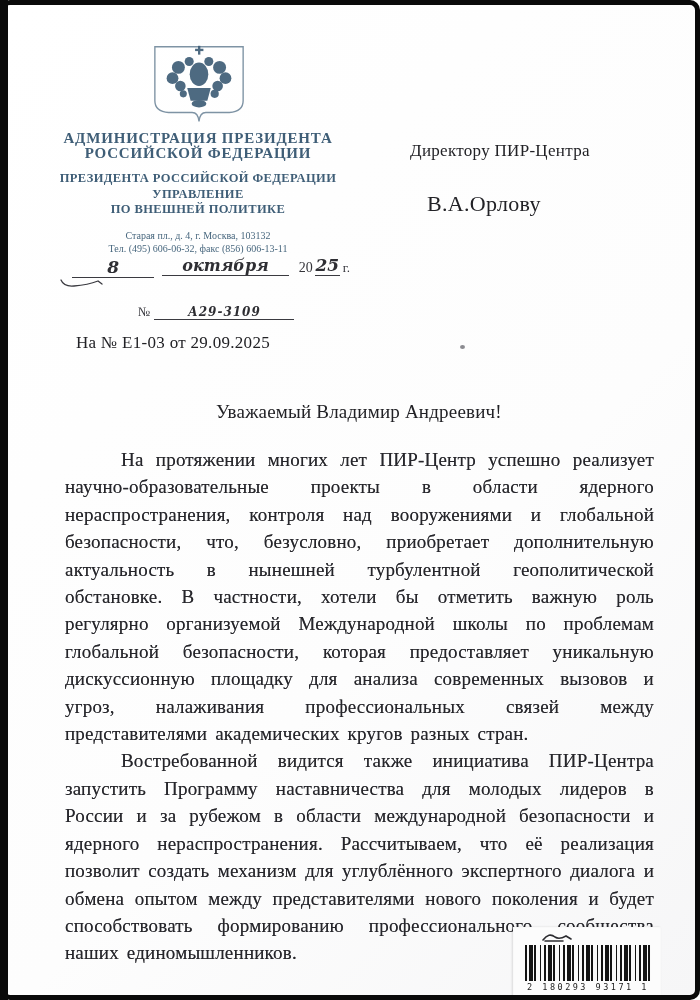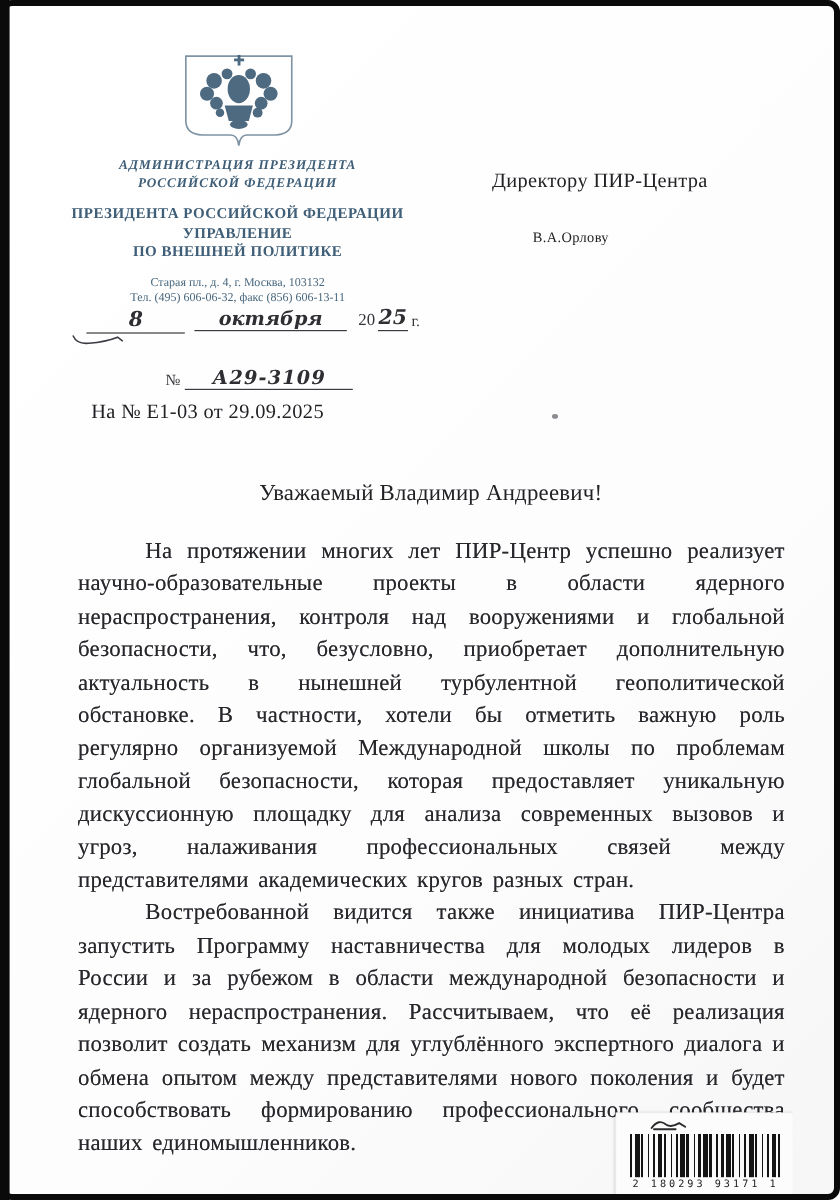--- a/index.html
+++ b/index.html
@@ -26,21 +26,21 @@
     border-radius:6px;
   }
 
   
   .emblem-box{position:absolute;left:140px;top:36px;width:102px;height:92px;}
   .letterhead{
     position:absolute;left:40px;top:126px;width:300px;
     text-align:center;color:#3f5e77;
     filter:blur(.4px);
   }
-  .org-name{font-weight:bold;font-size:11px;letter-spacing:.8px;line-height:15px;font-style:italic;}
+  .org-name{font-weight:bold;font-size:15px;letter-spacing:.8px;line-height:15px;}
   .dept-name{font-weight:bold;font-size:12.5px;letter-spacing:.4px;line-height:15.5px;margin-top:10px;}
   .lh-address{font-size:10px;line-height:13px;margin-top:11px;color:#48677e;}
 
   
   .date-block{
     position:absolute;left:42px;top:250px;width:300px;
     color:#2b2b30;font-size:15px;
   }
   .hw{
     font-family:"DejaVu Serif", serif;
@@ -49,36 +49,36 @@
   .date-row{display:flex;align-items:flex-end;}
   .mark-svg{position:absolute;left:8px;top:21px;}
   .seg{display:inline-block;text-align:center;border-bottom:1.4px solid #3a3a40;}
   .seg-day{width:98px;font-size:17px;margin-left:22px;transform:translateY(2px);}
   .seg-month{width:150px;font-size:16px;margin-left:8px;text-align:center;}
   .printed-20{font-size:14px;margin-left:10px;color:#34343a;}
   .seg-year{width:30px;font-size:17px;margin-left:2px;}
   .printed-g{font-size:13px;margin-left:3px;color:#34343a;}
   .num-row{margin-top:11px;margin-left:88px;display:flex;align-items:flex-end;}
   .num-sign{font-size:13px;color:#3a3a40;}
-  .seg-num{width:140px;font-size:16px;margin-left:4px;letter-spacing:1px;margin-top:18px;}
+  .seg-num{width:140px;font-size:12px;margin-left:4px;letter-spacing:1px;margin-top:18px;}
 
   .reference{
     position:absolute;left:68px;top:328px;
     font-size:17px;color:#222226;letter-spacing:.3px;
     filter:blur(.25px);
   }
   .speck{position:absolute;left:452px;top:340px;width:5px;height:4px;background:#8b8b90;border-radius:50%;}
 
   
   .addressee{
     position:absolute;left:402px;top:136px;width:250px;
     color:#222226;filter:blur(.3px);
   }
   .addr-title{font-size:17px;letter-spacing:.3px;}
-  .addr-name{font-size:12px;margin-top:30px;margin-left:34px;letter-spacing:.3px;}
+  .addr-name{font-size:22px;margin-top:30px;margin-left:17px;letter-spacing:.3px;}
 
   
   .salutation{
     position:absolute;left:57px;top:396px;width:588px;
     text-align:center;font-size:19px;color:#222226;
     filter:blur(.3px);letter-spacing:.2px;
   }
   .body-text{
     position:absolute;left:57px;top:441px;width:589px;
     color:#26262b;filter:blur(.3px);

